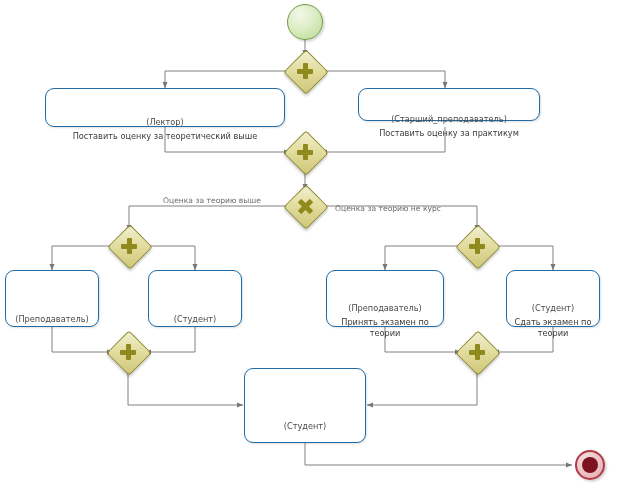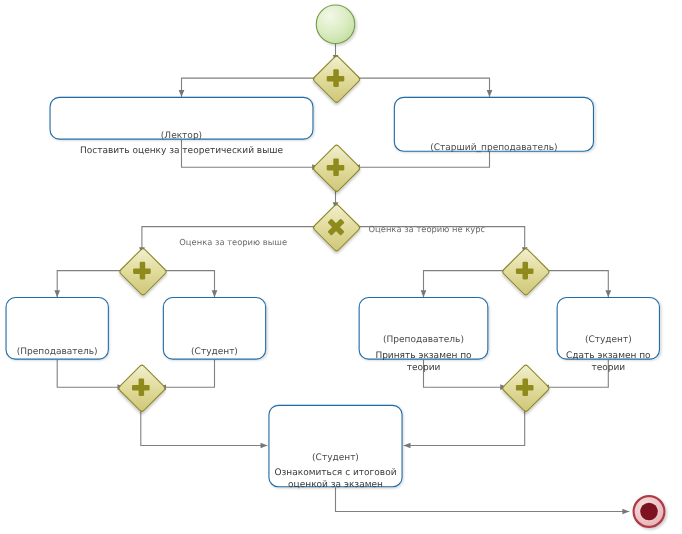--- a/index.html
+++ b/index.html
@@ -141,41 +141,42 @@
       <span class="plus-h"></span>
         <span class="plus-v"></span>
     </div>
   </div>
 
   <div class="node task" style="left:45px;top:88px;width:240px;height:39px;">
     <div class="role">(Лектор)</div>
     <div class="act">Поставить оценку за теоретический выше</div>
   </div>
 
-  <div class="node task" style="left:358px;top:88px;width:182px;height:50px;">
+  <div class="node task" style="left:358px;top:88px;width:182px;height:33px;">
     <div class="role">(Старший_преподаватель)</div>
+    <div class="act">Поставить оценку за практикум</div>
   </div>
 
   <div class="gw-wrap" style="left:290px;top:137px;">
     <div class="gw"></div>
     <div class="gw-glyph">
       <span class="plus-h"></span>
         <span class="plus-v"></span>
     </div>
   </div>
 
   <div class="gw-wrap" style="left:290px;top:191px;">
     <div class="gw"></div>
     <div class="gw-glyph">
       <span class="x-a"></span>
         <span class="x-b"></span>
     </div>
   </div>
 
-  <div class="edge-label" style="left:163px;top:216px;text-align:right;">Оценка за теорию выше</div>
+  <div class="edge-label" style="left:163px;top:196px;text-align:right;">Оценка за теорию выше</div>
   <div class="edge-label" style="left:335px;top:204px;">Оценка за теорию не курс</div>
 
   <div class="gw-wrap" style="left:114px;top:231px;">
     <div class="gw"></div>
     <div class="gw-glyph">
       <span class="plus-h"></span>
         <span class="plus-v"></span>
     </div>
   </div>
 
@@ -216,20 +217,19 @@
   <div class="gw-wrap" style="left:462px;top:337px;">
     <div class="gw"></div>
     <div class="gw-glyph">
       <span class="plus-h"></span>
         <span class="plus-v"></span>
     </div>
   </div>
 
   <div class="node task" style="left:244px;top:368px;width:122px;height:75px;">
     <div class="role">(Студент)</div>
-    <div class="act">Ознакомиться с итоговой оценкой за экзамен</div>
   </div>
 
   <div class="node end-ev" style="left:575px;top:450px;">
     <span class="dot"></span>
   </div>
 
 </div>
 
 </body></html>

